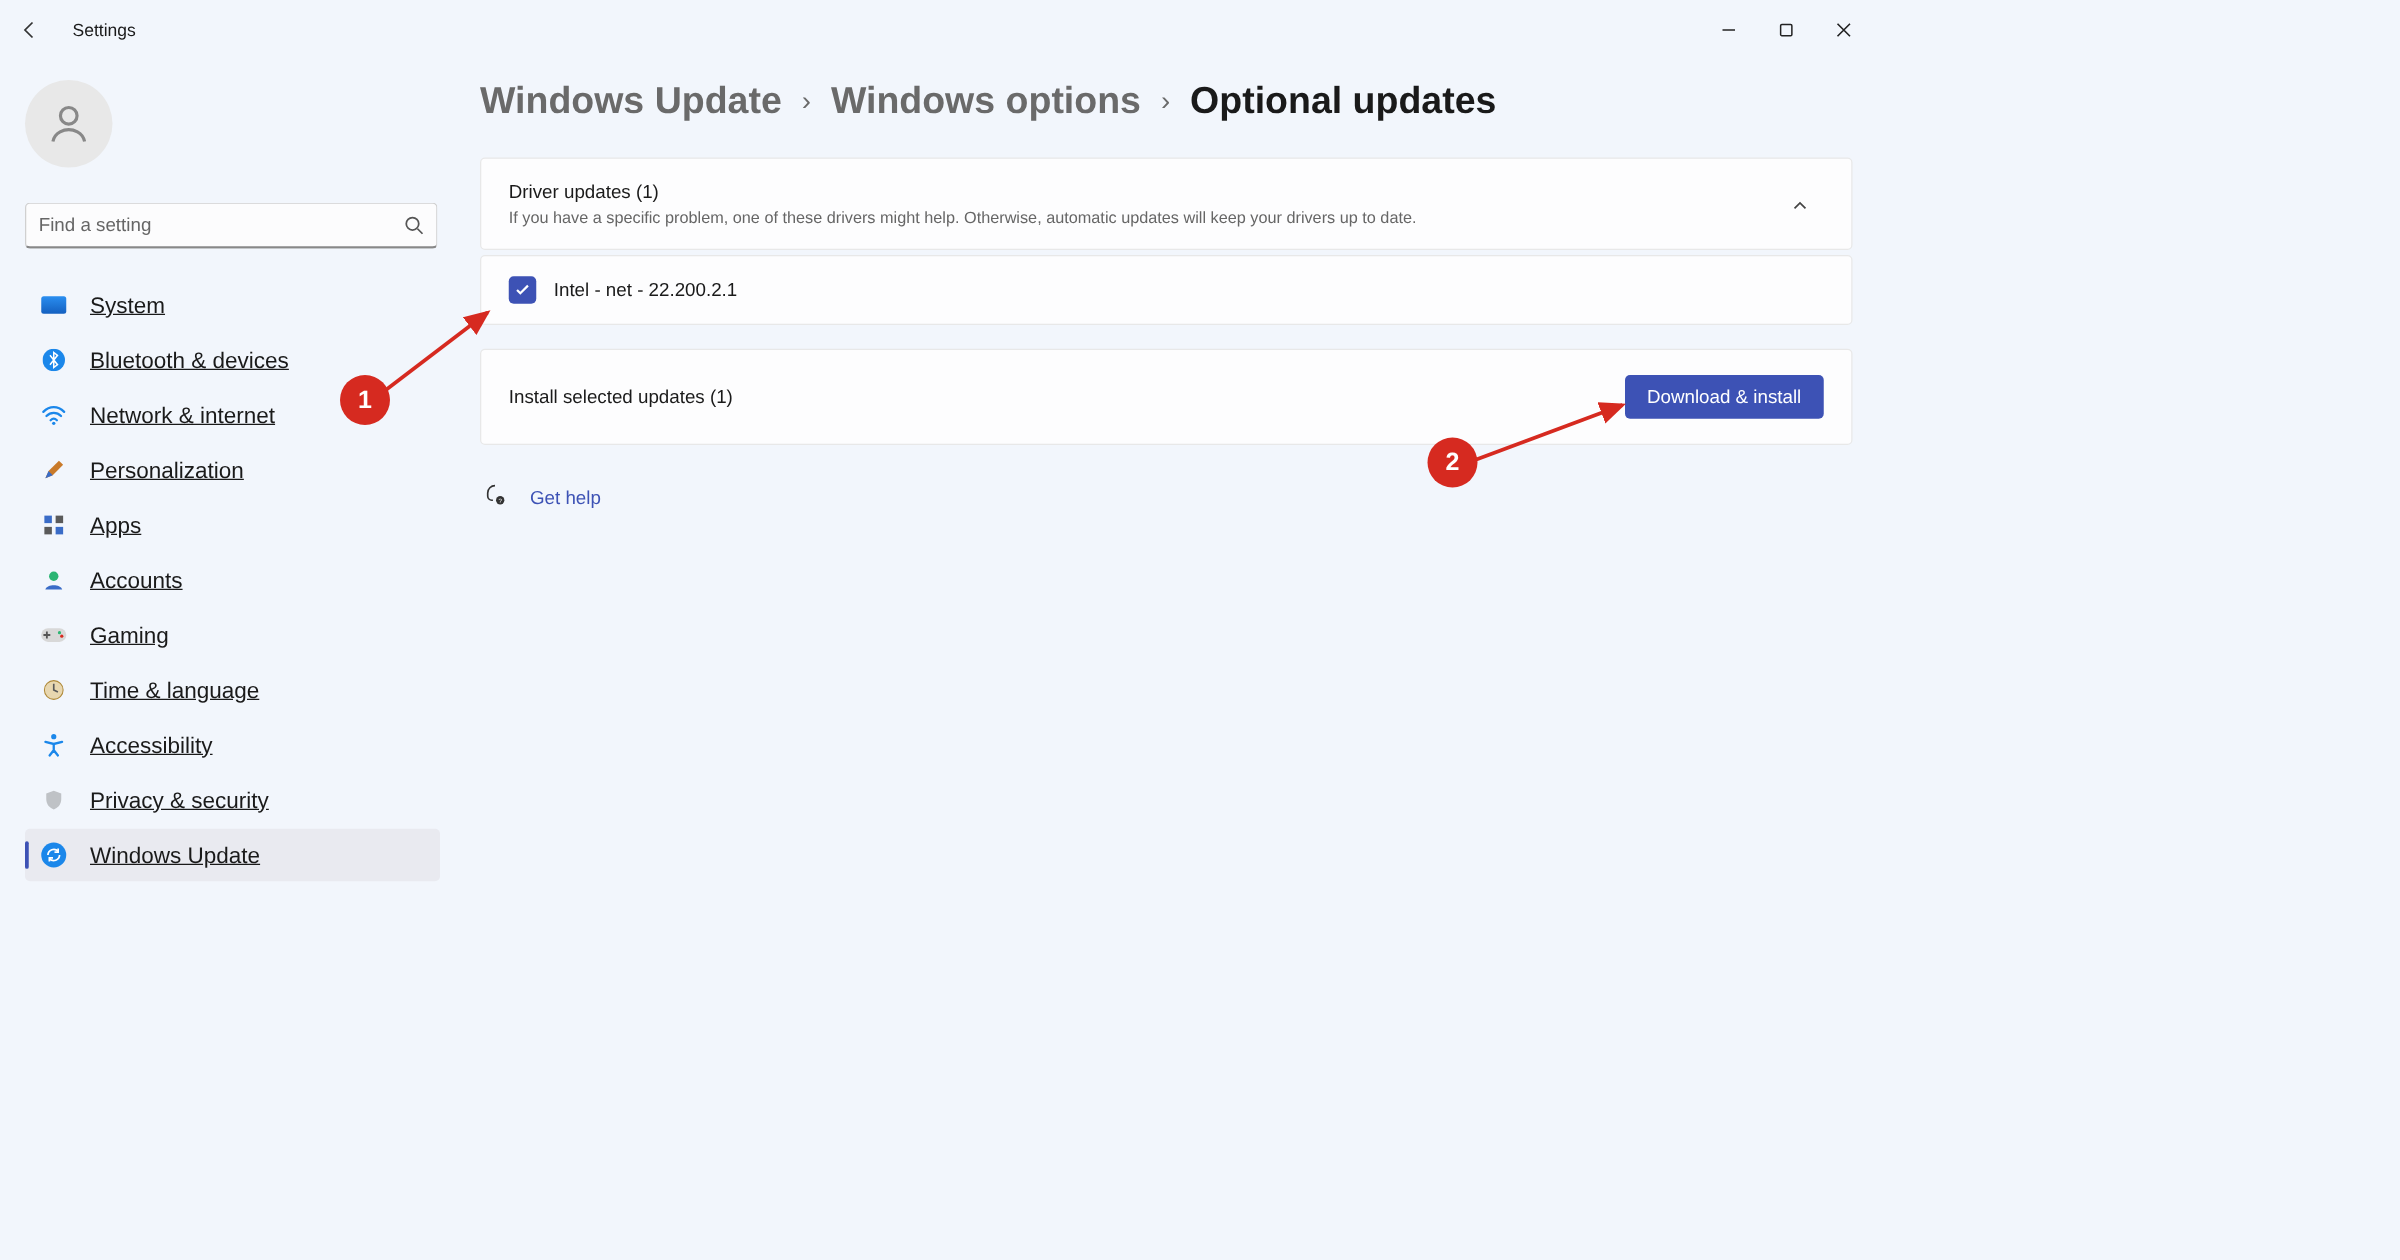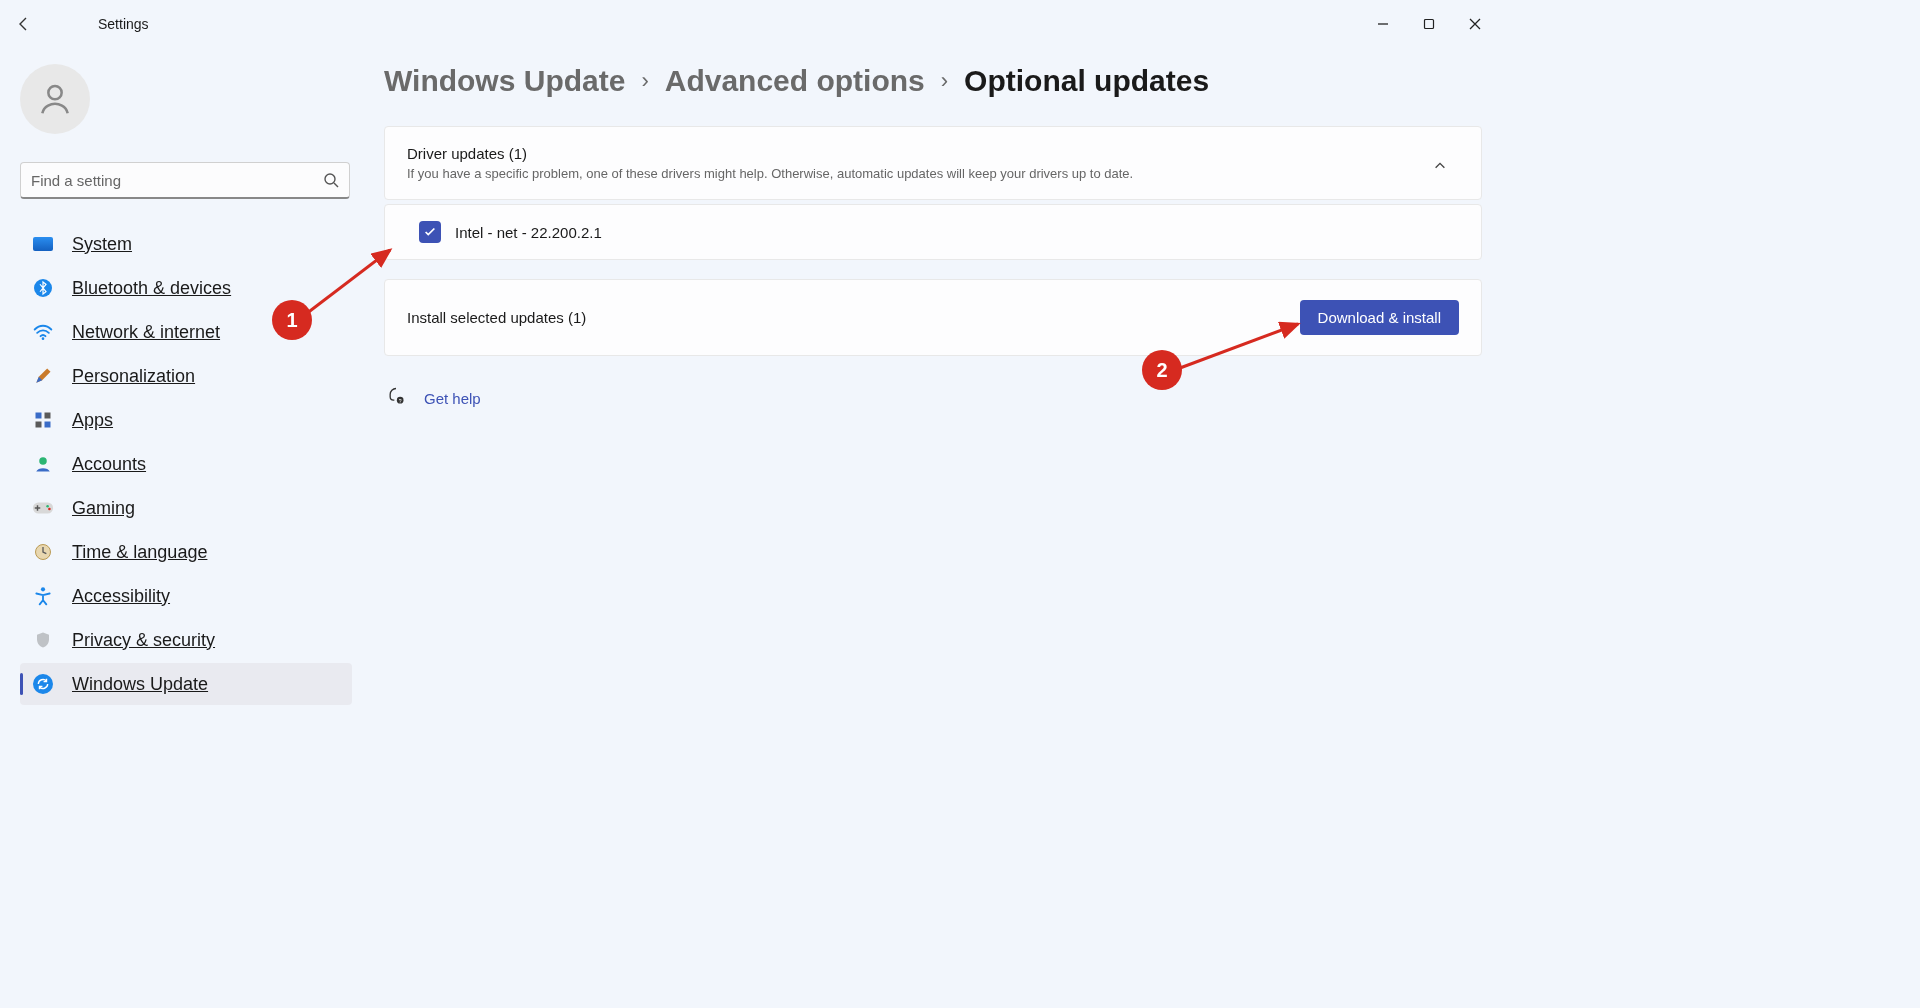--- a/index.html
+++ b/index.html
@@ -1,18 +1,18 @@
 <!DOCTYPE html>
 <html><head>
 <meta charset="utf-8">
 <style>
 * { margin: 0; padding: 0; box-sizing: border-box; font-family: "Segoe UI", -apple-system, sans-serif; }
 body { background: #f2f6fc; width: 1506px; height: 1008px; overflow: hidden; position: relative; }
 
-.titlebar { height: 48px; display: flex; align-items: center; padding: 0 8px; gap: 40px; }
+.titlebar { height: 48px; display: flex; align-items: center; padding: 0 8px; }
 .back-arrow { width: 32px; height: 32px; display: flex; align-items: center; justify-content: center; cursor: pointer; }
 .app-title { margin-left: 18px; font-size: 14px; color: #1a1a1a; }
 .win-controls { margin-left: auto; display: flex; }
 .win-btn { width: 46px; height: 32px; display: flex; align-items: center; justify-content: center; cursor: pointer; }
 
 .layout { display: flex; height: calc(100% - 48px); }
 .sidebar { width: 360px; padding: 16px 0 0 20px; }
 .avatar { width: 70px; height: 70px; border-radius: 50%; background: #e8e8e8; display: flex; align-items: center; justify-content: center; margin-bottom: 28px; margin-left: 0; }
 .search-box { width: 330px; height: 36px; background: #fcfcfd; border: 1px solid #d0d0d0; border-radius: 4px; display: flex; align-items: center; padding: 17px 10px; margin-bottom: 24px; border-bottom: 2px solid #888; }
 .search-box input { flex: 1; border: none; outline: none; background: transparent; font-size: 15px; color: #333; }
@@ -30,21 +30,21 @@
 .breadcrumb-sep { font-size: 22px; color: #6a6a6a; }
 .breadcrumb-current { font-size: 30px; font-weight: 700; color: #1a1a1a; }
 
 .card { background: #fdfdfe; border: 1px solid #e8e8e8; border-radius: 4px; margin-bottom: 4px; }
 .driver-header { padding: 18px 22px; display: flex; align-items: flex-end; }
 .driver-header-text { flex: 1; }
 .driver-title { font-size: 15px; color: #1a1a1a; margin-bottom: 4px; }
 .driver-sub { font-size: 13px; color: #666; }
 .chevron { padding: 4px 12px; cursor: pointer; }
 
-.driver-item { margin-top: 3px; padding: 16px 34px; display: flex; align-items: center; }
+.driver-item { margin-top: 3px; padding: 16px 22px; display: flex; align-items: center; }
 .checkbox { width: 22px; height: 22px; background: #3d52b5; border-radius: 4px; display: flex; align-items: center; justify-content: center; margin-right: 14px; cursor: pointer; }
 .driver-name { font-size: 15px; color: #1a1a1a; }
 
 .install-row { margin-top: 19px; padding: 20px 22px; display: flex; align-items: center; }
 .install-label { font-size: 15px; color: #1a1a1a; flex: 1; }
 .install-btn { background: #3d52b5; color: #fff; border: none; border-radius: 4px; padding: 9px 18px; font-size: 15px; cursor: pointer; }
 
 .help-row { display: flex; align-items: center; margin-top: 30px; gap: 18px; padding-left: 2px; }
 .help-link { color: #3d52b5; font-size: 15px; cursor: pointer; }
 
@@ -202,21 +202,21 @@
           </span>
         <span class="nav-label">Windows Update</span>
       </div>
     </nav>
   </aside>
 
   <main class="main">
     <div class="breadcrumb">
       <span class="breadcrumb-link">Windows Update</span>
       <span class="breadcrumb-sep">›</span>
-      <span class="breadcrumb-link">Advanced options</span>
+      <span class="breadcrumb-link">Windows options</span>
       <span class="breadcrumb-sep">›</span>
       <span class="breadcrumb-current">Optional updates</span>
     </div>
 
     <div class="card driver-header">
       <div class="driver-header-text">
         <div class="driver-title">Driver updates (1)</div>
         <div class="driver-sub">If you have a specific problem, one of these drivers might help. Otherwise, automatic updates will keep your drivers up to date.</div>
       </div>
       <div class="chevron">

